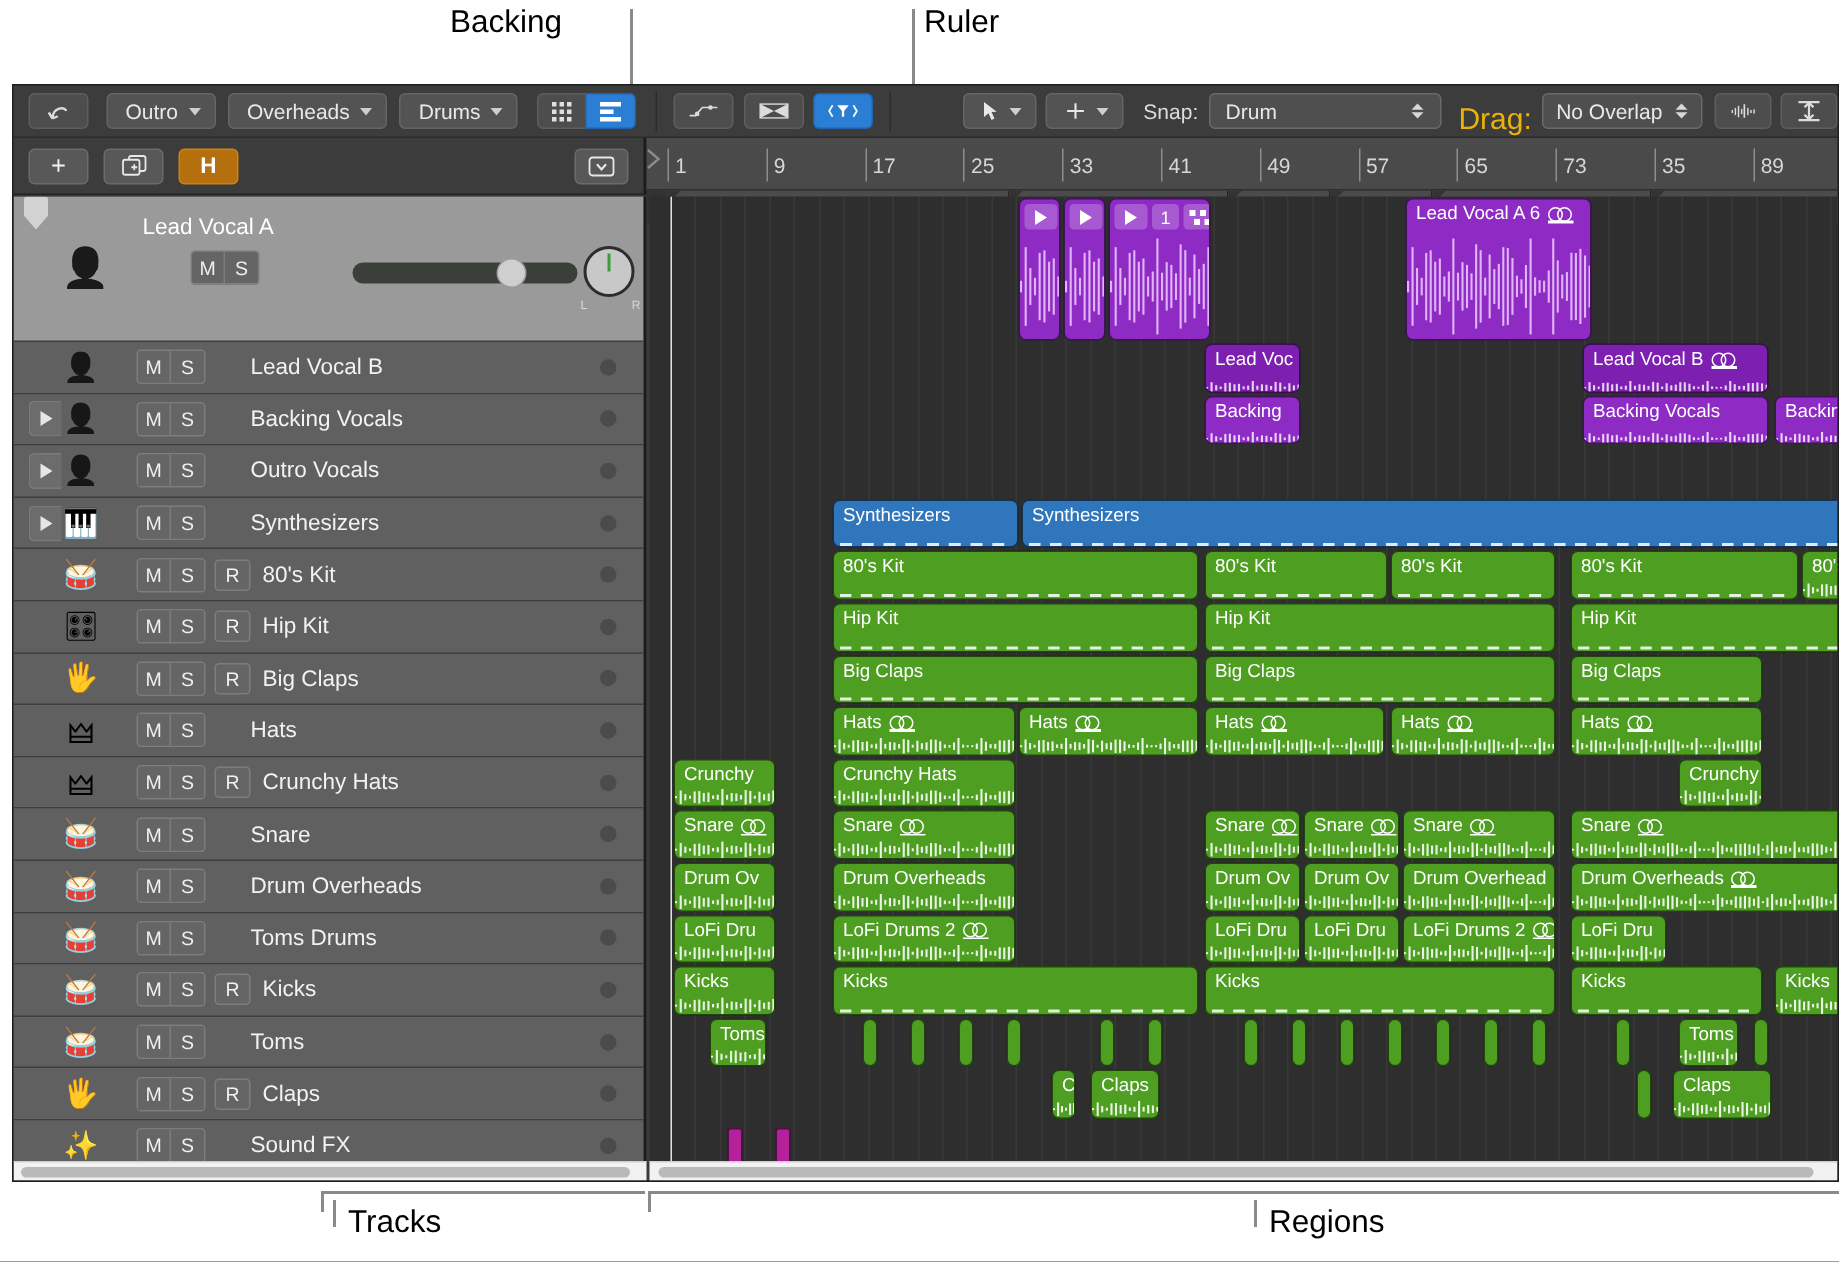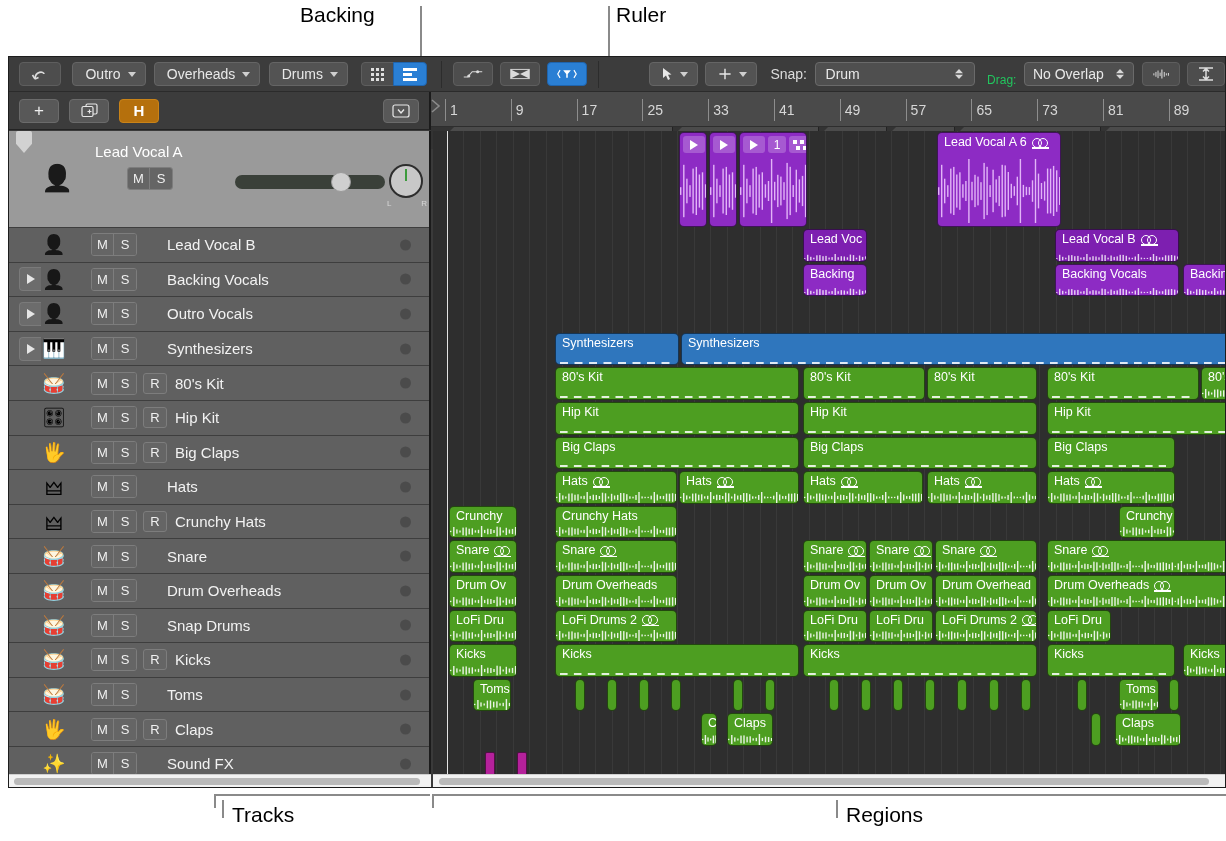--- a/index.html
+++ b/index.html
@@ -313,21 +313,21 @@
     <div style="width:16px"></div>
     <div style="color:#dcdcdc;font-size:14px;">Snap:</div>
     <div style="width:9px"></div>
     <div class="tb-btn" style="width:188px;justify-content:space-between;padding:0 10px;background:#4f4f4f;">
       <span>Drum</span>
       <svg width="10" height="14" viewBox="0 0 10 14">
           <path d="M5 2 L9 6.2 L1 6.2 Z M5 12 L9 7.8 L1 7.8 Z" fill="#d8d8d8"></path>
         </svg>
     </div>
     <div style="width:14px"></div>
-    <div style="color:#22c55e;font-size:12px;margin-top:12px;">Drag:</div>
+    <div style="color:#eab308;font-size:20px;margin-top:12px;">Drag:</div>
     <div style="width:9px"></div>
     <div class="tb-btn" style="width:128px;justify-content:space-between;padding:0 8px;background:#4f4f4f;">
       <span>No Overlap</span>
       <svg width="10" height="14" viewBox="0 0 10 14">
           <path d="M5 2 L9 6.2 L1 6.2 Z M5 12 L9 7.8 L1 7.8 Z" fill="#d8d8d8"></path>
         </svg>
     </div>
     <div style="width:10px"></div>
     <div class="tb-btn flat" style="width:38px;">
       <svg width="26" height="14" viewBox="0 0 26 14">
@@ -394,21 +394,21 @@
           <div class="num" style="left: 348px;">41</div>
           <div class="tick" style="left: 408.8px;"></div>
           <div class="num" style="left: 413.8px;">49</div>
           <div class="tick" style="left: 474.6px;"></div>
           <div class="num" style="left: 479.6px;">57</div>
           <div class="tick" style="left: 540.4px;"></div>
           <div class="num" style="left: 545.4px;">65</div>
           <div class="tick" style="left: 606.2px;"></div>
           <div class="num" style="left: 611.2px;">73</div>
           <div class="tick" style="left: 672px;"></div>
-          <div class="num" style="left: 677px;">81</div>
+          <div class="num" style="left: 677px;">35</div>
           <div class="tick" style="left: 737.8px;"></div>
           <div class="num" style="left: 742.8px;">89</div>
         </div>
       <div class="marker-row" id="markerrow">
           <div class="mk-div" style="left: 14px;"></div>
           <div class="mk-div" style="left: 30.45px;"></div>
           <div class="mk-div" style="left: 46.9px;"></div>
           <div class="mk-div" style="left: 63.35px;"></div>
           <div class="mk-div" style="left: 79.8px;"></div>
           <div class="mk-div" style="left: 96.25px;"></div>
@@ -643,21 +643,21 @@
         <div class="track">
           <div class="disc-wrap">
             <div style="width: 22px;"></div>
             <div class="disc" style="font-size: 19px;">🥁</div>
           </div>
           <div class="ms">
             <span>M</span>
             <span>S</span>
           </div>
           <div style="width: 30px;"></div>
-          <div class="tname" style="margin-left: 0px;">Snap Drums</div>
+          <div class="tname" style="margin-left: 0px;">Toms Drums</div>
           <div class="recdot"></div>
         </div>
         <div class="track">
           <div class="disc-wrap">
             <div style="width: 22px;"></div>
             <div class="disc" style="font-size: 19px;">🥁</div>
           </div>
           <div class="ms">
             <span>M</span>
             <span>S</span>

